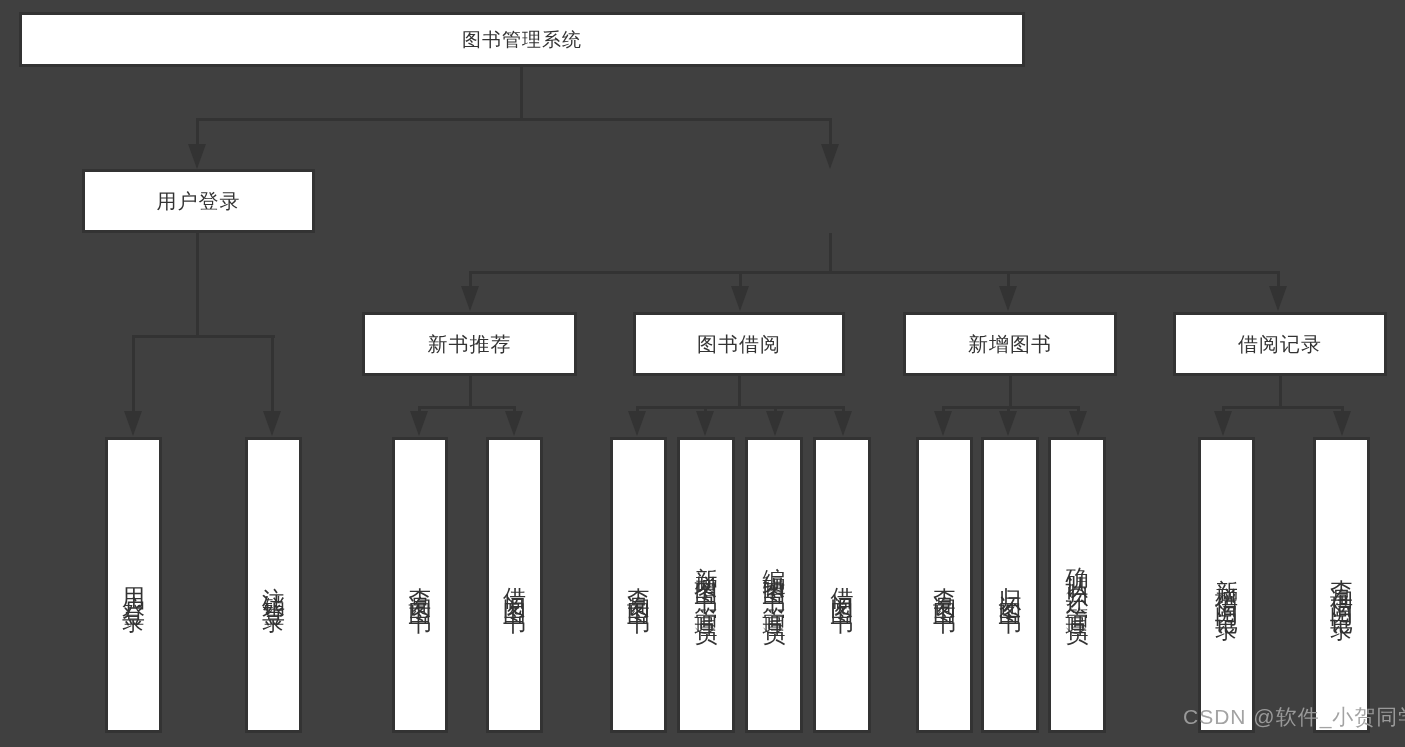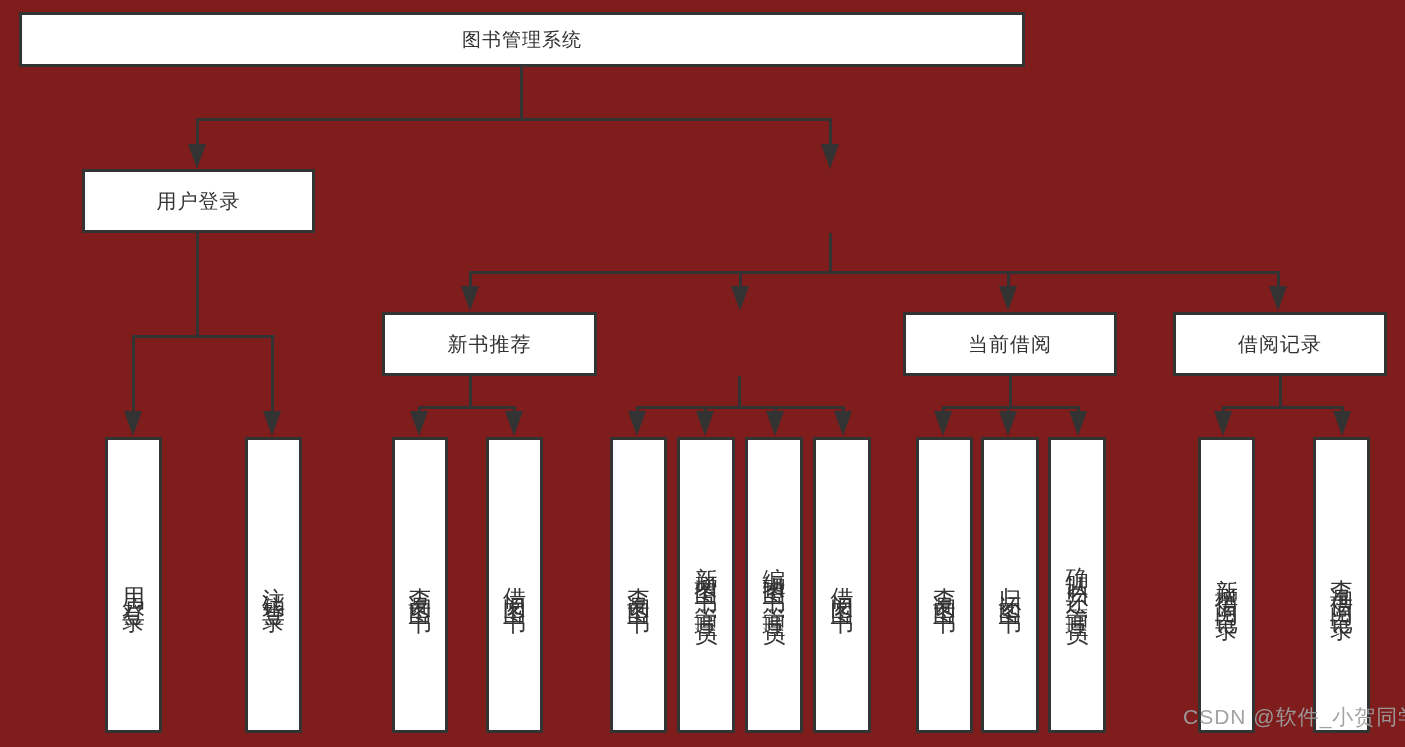--- a/index.html
+++ b/index.html
@@ -1,19 +1,19 @@
 <!DOCTYPE html>
 <html><head>
 <meta charset="utf-8">
 <style>
   html,body { margin:0; padding:0; }
   body { font-family: "Liberation Sans", sans-serif; background:#ffffff; }
   #canvas {
     position:relative; width:1405px; height:747px;
-    background:#7f1d1d; overflow:hidden;
+    background:#404040; overflow:hidden;
   }
   .box {
     position:absolute; box-sizing:border-box;
     border:3px solid #333333; background:#ffffff;
     display:flex; align-items:center; justify-content:center;
     color:#333333; font-size:20px; letter-spacing:1px;
     z-index:2;
   }
   .root { font-size:19px; }
   .vbox { z-index:2; }
@@ -68,25 +68,28 @@
   <div class="hline" style="left:469px; top:271px; width:811px;"></div>
   <div class="vline" style="left:469px; top:271px; height:16px;"></div>
   <div class="ahead" style="left:461px; top:286px;"></div>
   <div class="vline" style="left:739px; top:271px; height:16px;"></div>
   <div class="ahead" style="left:731px; top:286px;"></div>
   <div class="vline" style="left:1007px; top:271px; height:16px;"></div>
   <div class="ahead" style="left:999px; top:286px;"></div>
   <div class="vline" style="left:1277px; top:271px; height:16px;"></div>
   <div class="ahead" style="left:1269px; top:286px;"></div>
 
-  <div class="box" style="left:382px; top:312px; width:215px; height:64px;">
+  <div class="box" style="left:362px; top:312px; width:215px; height:64px;">
     <span>新书推荐</span>
   </div>
+  <div class="box" style="left:633px; top:312px; width:212px; height:64px;">
+    <span>图书借阅</span>
+  </div>
   <div class="box" style="left:903px; top:312px; width:214px; height:64px;">
-    <span>当前借阅</span>
+    <span>新增图书</span>
   </div>
   <div class="box" style="left:1173px; top:312px; width:214px; height:64px;">
     <span>借阅记录</span>
   </div>
 
   <div class="vline" style="left:469px; top:376px; height:30px;"></div>
   <div class="hline" style="left:418px; top:406px; width:98px;"></div>
   <div class="vline" style="left:418px; top:406px; height:7px;"></div>
   <div class="ahead" style="left:410px; top:411px;"></div>
   <div class="vline" style="left:513px; top:406px; height:7px;"></div>

